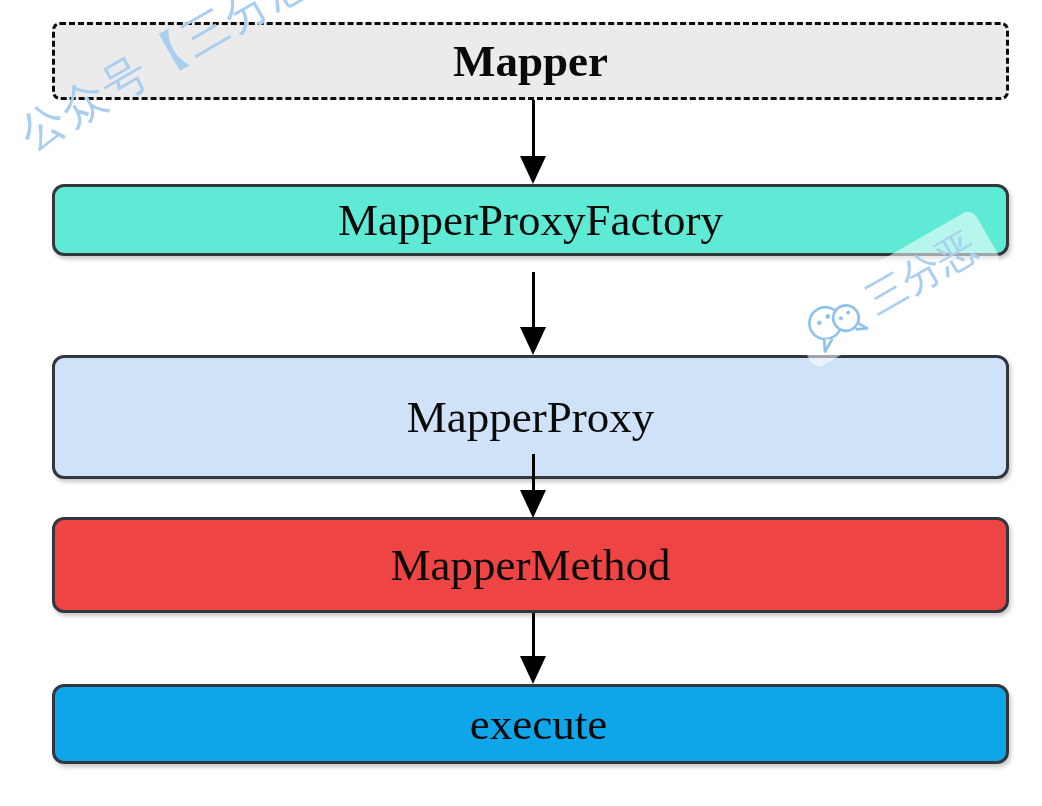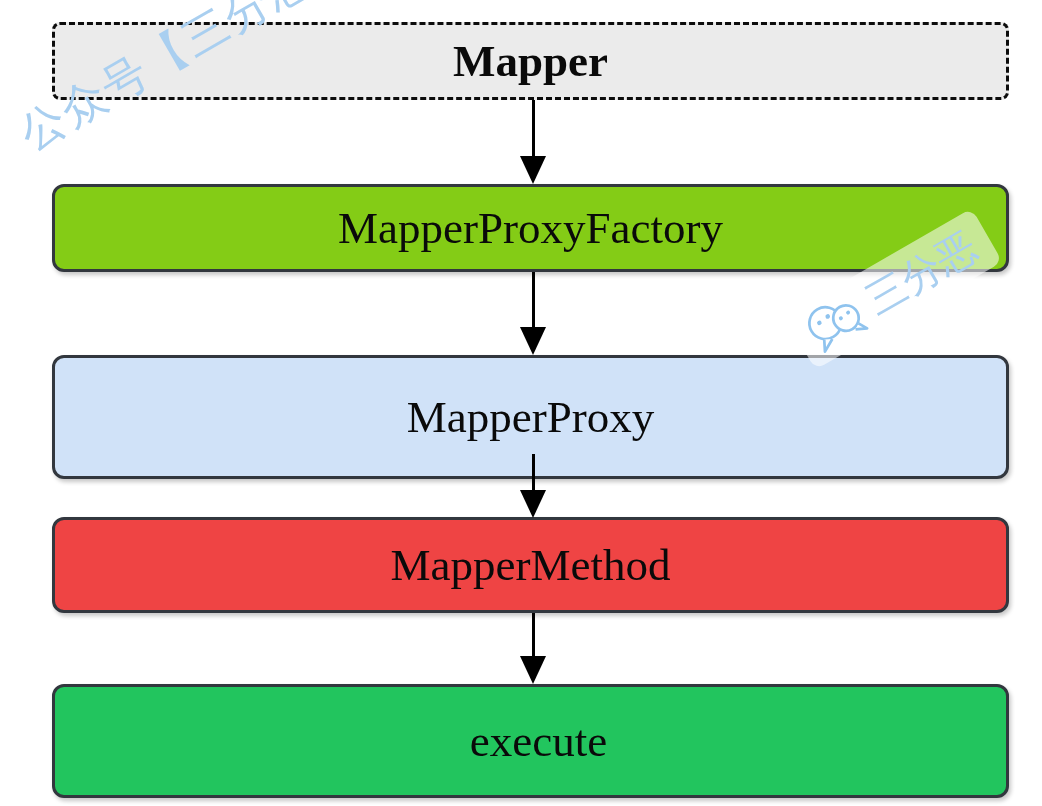--- a/index.html
+++ b/index.html
@@ -94,33 +94,33 @@
 </style>
 </head>
 <body>
 
 <div class="canvas">
 
   <div class="node dashed" style="top: 22px; height: 78px; background-color: rgb(235, 235, 235);">
     <span>Mapper</span>
   </div>
 
-  <div class="node" style="top: 184px; height: 88px; background-color: #84cc16;">
+  <div class="node" style="top: 184px; height: 72px; background-color: #5eead4;">
     <span>MapperProxyFactory</span>
   </div>
 
   <div class="node" style="top: 355px; height: 124px; background-color: rgb(208, 226, 248);">
     <span>MapperProxy</span>
   </div>
 
   <div class="node" style="top: 517px; height: 96px; background-color: #ef4444;">
     <span>MapperMethod</span>
   </div>
 
-  <div class="node" style="top: 684px; height: 114px; background-color: #22c55e; padding-left: 16px;">
+  <div class="node" style="top: 684px; height: 80px; background-color: #0ea5e9; padding-left: 16px;">
     <span>execute</span>
   </div>
 
   <div class="arrow" style="top:100px;height:84px;">
     <div class="arrow-line"></div>
     <div class="arrow-head"></div>
   </div>
   <div class="arrow" style="top:272px;height:83px;">
     <div class="arrow-line"></div>
     <div class="arrow-head"></div>

